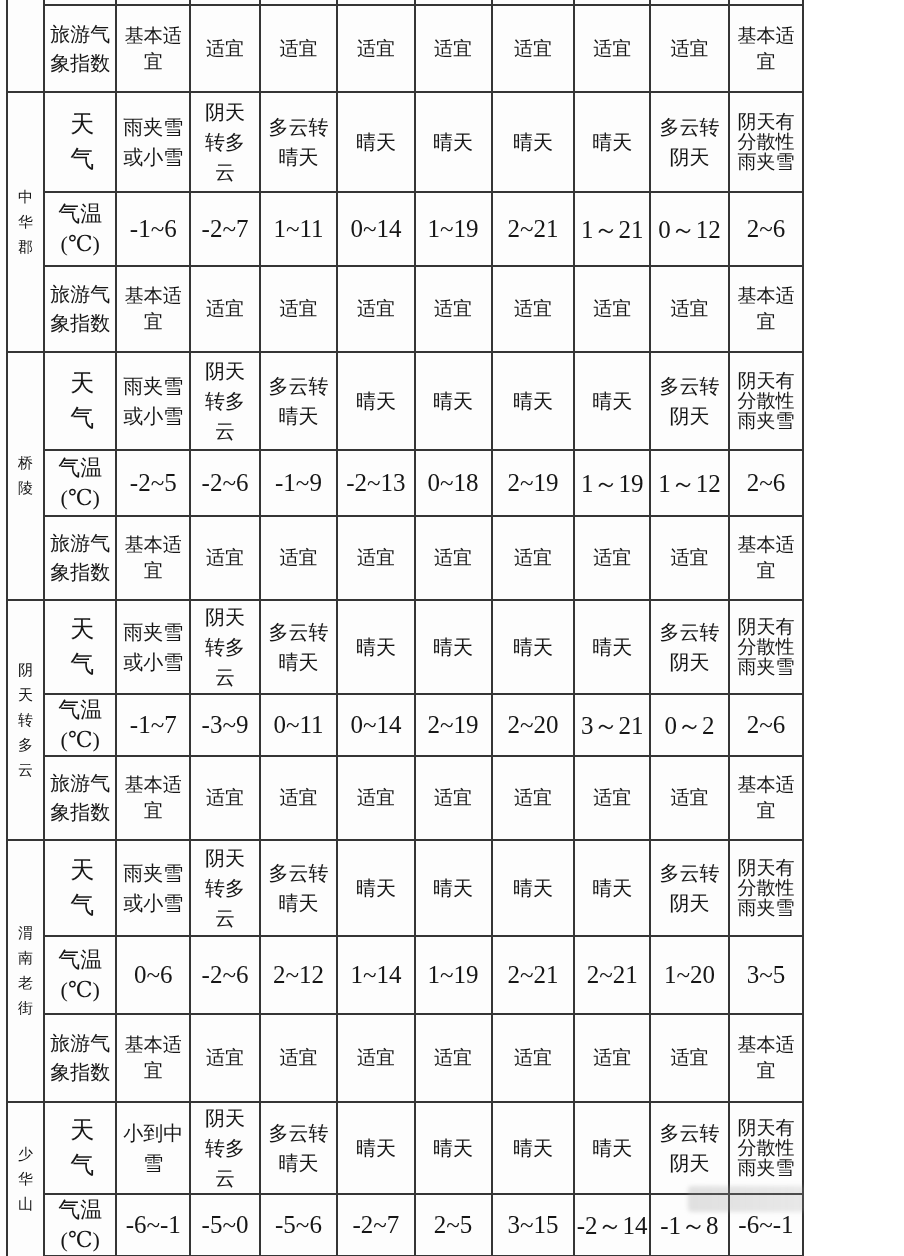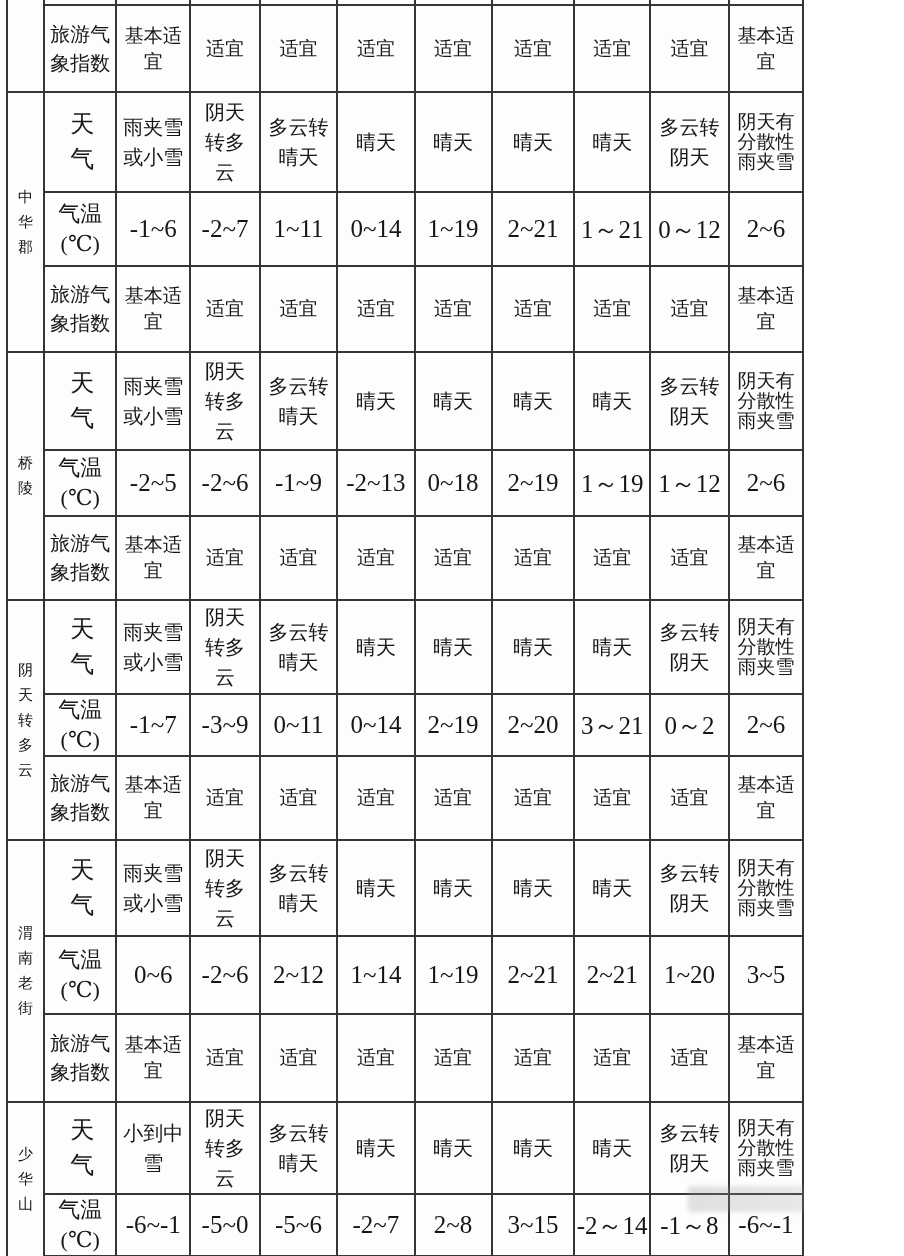--- a/index.html
+++ b/index.html
@@ -265,21 +265,21 @@
         </tr>
         <tr style="height: 56px;">
           <td>
             <div class="lbl-temp">气温</div>
             <div class="lbl-temp">(℃)</div>
           </td>
           <td class="temp">-6~-1</td>
           <td class="temp">-5~0</td>
           <td class="temp">-5~6</td>
           <td class="temp">-2~7</td>
-          <td class="temp">2~8</td>
+          <td class="temp">2~5</td>
           <td class="temp">3~15</td>
           <td class="temp">-2～14</td>
           <td class="temp">-1～8</td>
           <td class="temp">-6~-1</td>
         </tr>
       </tbody>
   </table>
   <div class="watermark"></div>
 </div>
 

